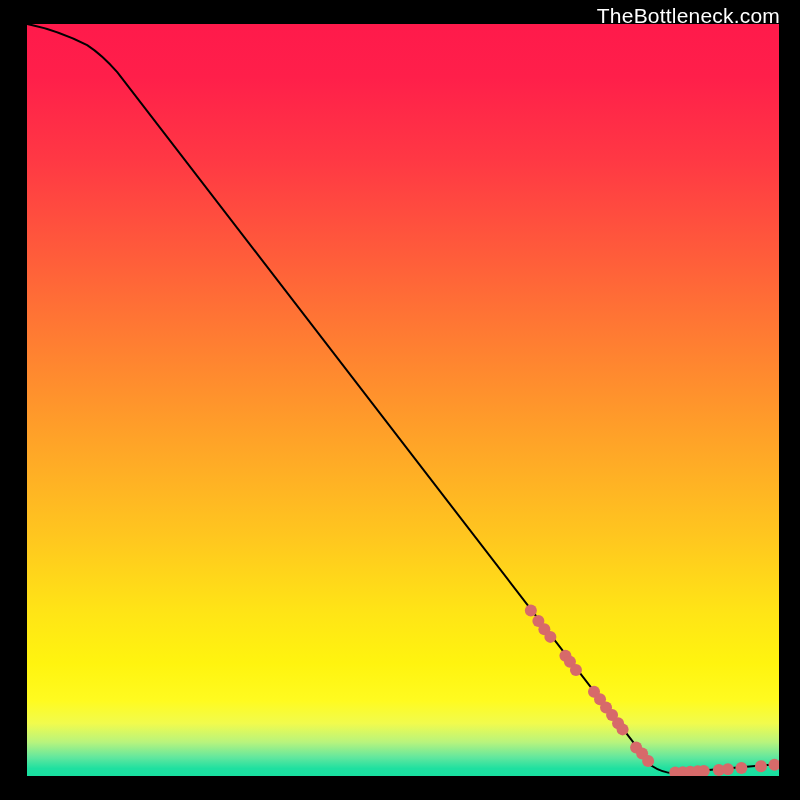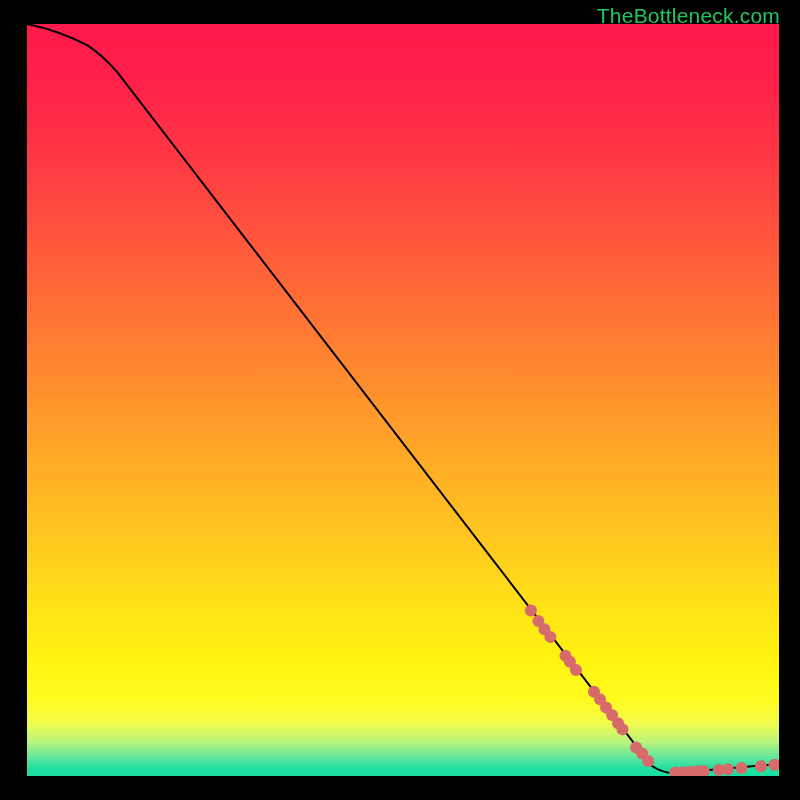--- a/index.html
+++ b/index.html
@@ -39,21 +39,21 @@
       #b8f47d 95.5%,
       #63e79e 97.5%,
       #1fe0a0 99%,
       #18dfa0 100%
     );
   }
   .watermark {
     position: absolute;
     top: 4px;
     right: 20px;
-    color: #22c55e;
+    color: #ffffff;
     font-size: 21px;
     letter-spacing: 0.2px;
     font-weight: 500;
     user-select: none;
   }
   svg.curve {
     position: absolute;
     left: 0;
     top: 0;
     width: 752px;

